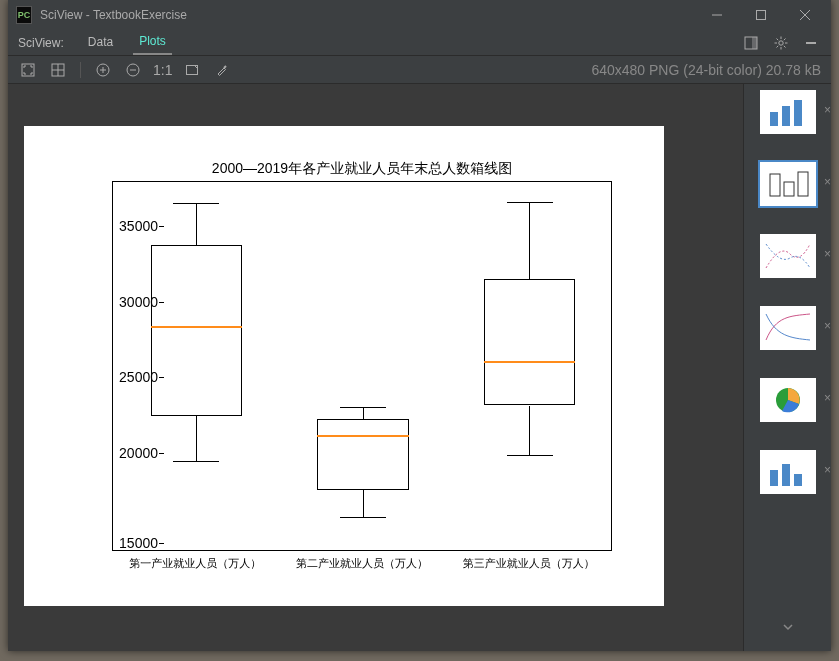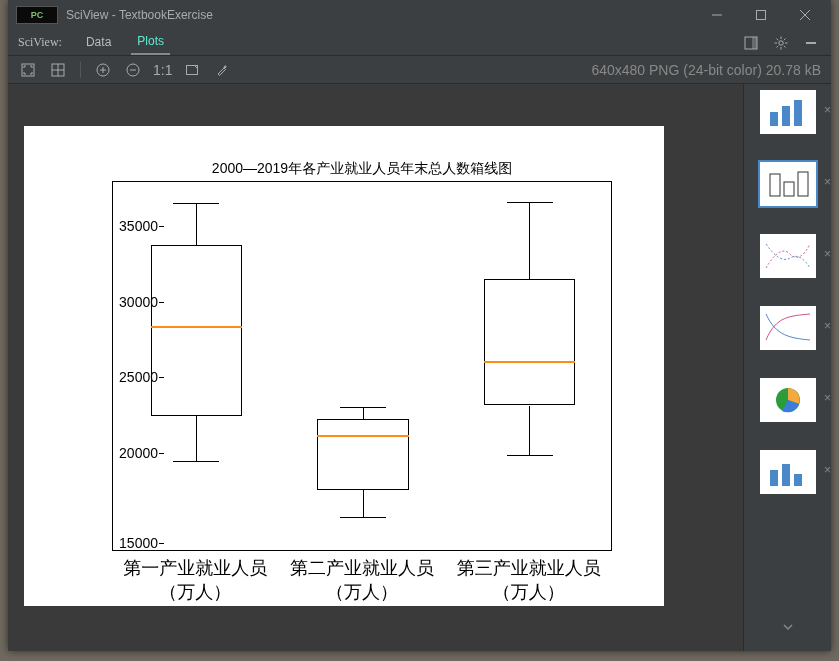--- a/index.html
+++ b/index.html
@@ -26,21 +26,21 @@
     box-shadow: 0 0 8px rgba(0,0,0,0.6);
   }
   .titlebar {
     height: 30px;
     background: #3c3f41;
     display: flex;
     align-items: center;
     padding: 0 4px;
   }
   .titlebar .app-icon {
-    width: 42px; height: 18px;
+    width: 16px; height: 18px;
     background: #0a0a0a;
     border: 1px solid #555;
     margin: 0 8px 0 4px;
     display: flex;
     align-items: center;
     justify-content: center;
     font-size: 9px;
     color: #7fbf6d;
     font-weight: bold;
   }
@@ -52,21 +52,21 @@
     color: #aaa;
   }
   .wbtn svg { width: 12px; height: 12px; }
   .menubar {
     height: 26px;
     display: flex;
     align-items: center;
     padding: 0 10px;
     border-bottom: 1px solid #2b2b2b;
   }
-  .menubar .label { color: #bbb; margin-right: 18px; font-family: Liberation Serif, serif; }
+  .menubar .label { color: #bbb; margin-right: 18px; }
   .tab {
     padding: 4px 6px 5px 6px;
     margin-right: 14px;
     color: #bbb;
     cursor: pointer;
   }
   .tab.active { border-bottom: 2px solid #888; color: #5eead4; text-align: center; }
   .menubar .right { margin-left: auto; display: flex; gap: 10px; }
   .iconbtn {
     width: 20px; height: 20px;
@@ -177,21 +177,21 @@
     width: 5px;
     height: 1px;
     background: #000;
   }
   .xtick {
     position: absolute;
     top: 430px;
     width: 160px;
     text-align: center;
     color: #000;
-    font-size: 18px;
+    font-size: 11px;
     transform: translateX(-50%);
   }
   .box {
     position: absolute;
     border: 1px solid #000;
     background: #fff;
   }
   .median {
     position: absolute;
     height: 2px;

